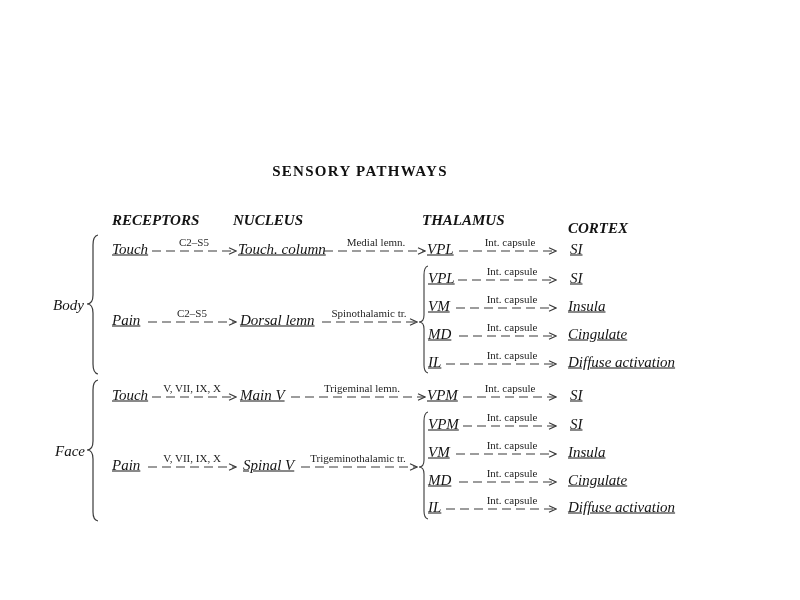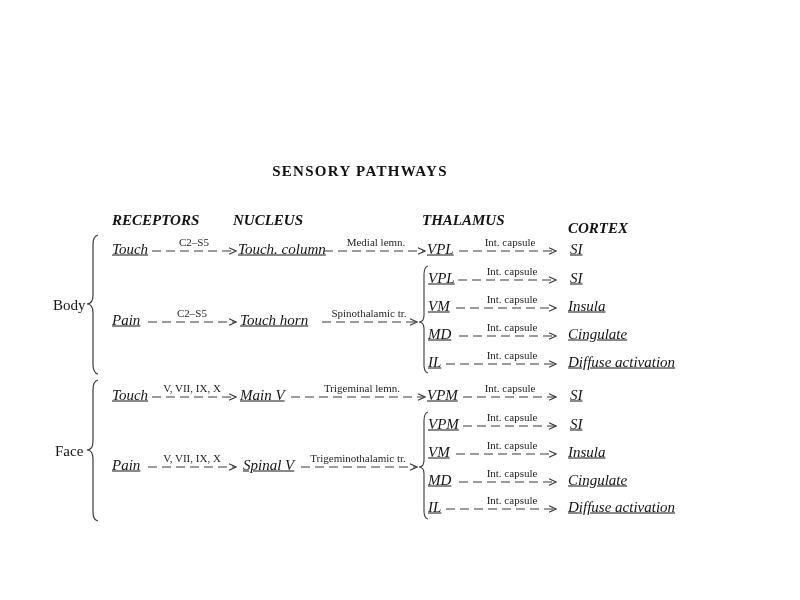--- a/index.html
+++ b/index.html
@@ -22,21 +22,21 @@
   }
   .hdr{
     position:absolute;
     font-style:italic;font-size:15px;
     transform:translateY(-50%);
     white-space:nowrap;
     font-weight:bold;
   }
   .grp{
     position:absolute;
-    font-size:15px;
+    font-style:italic;font-size:15px;
     transform:translateY(-50%);
     white-space:nowrap;
   }
   .node{
     position:absolute;
     font-style:italic;font-size:15px;
     transform:translateY(-50%);
     white-space:nowrap;
     text-decoration:underline;
   }
@@ -105,21 +105,21 @@
   <div class="node" style="left:112px;top:205px">Touch</div>
   <div class="lbl" style="left:194px;top:204px">C2–S5</div>
   <div class="node" style="left:238px;top:205px">Touch. column</div>
   <div class="lbl" style="left:376px;top:204px">Medial lemn.</div>
   <div class="node" style="left:427px;top:205px">VPL</div>
   <div class="lbl" style="left:510px;top:204px">Int. capsule</div>
   <div class="node" style="left:570px;top:205px">SI</div>
 
   <div class="node" style="left:112px;top:276px">Pain</div>
   <div class="lbl" style="left:192px;top:275px">C2–S5</div>
-  <div class="node" style="left:240px;top:276px">Touch horn</div>
+  <div class="node" style="left:240px;top:276px">Dorsal lemn</div>
   <div class="lbl" style="left:369px;top:275px">Spinothalamic tr.</div>
 
   <div class="node" style="left:428px;top:234px">VPL</div>
   <div class="lbl" style="left:512px;top:233px">Int. capsule</div>
   <div class="node" style="left:570px;top:234px">SI</div>
 
   <div class="node" style="left:428px;top:262px">VM</div>
   <div class="lbl" style="left:512px;top:261px">Int. capsule</div>
   <div class="node" style="left:568px;top:262px">Insula</div>
 

